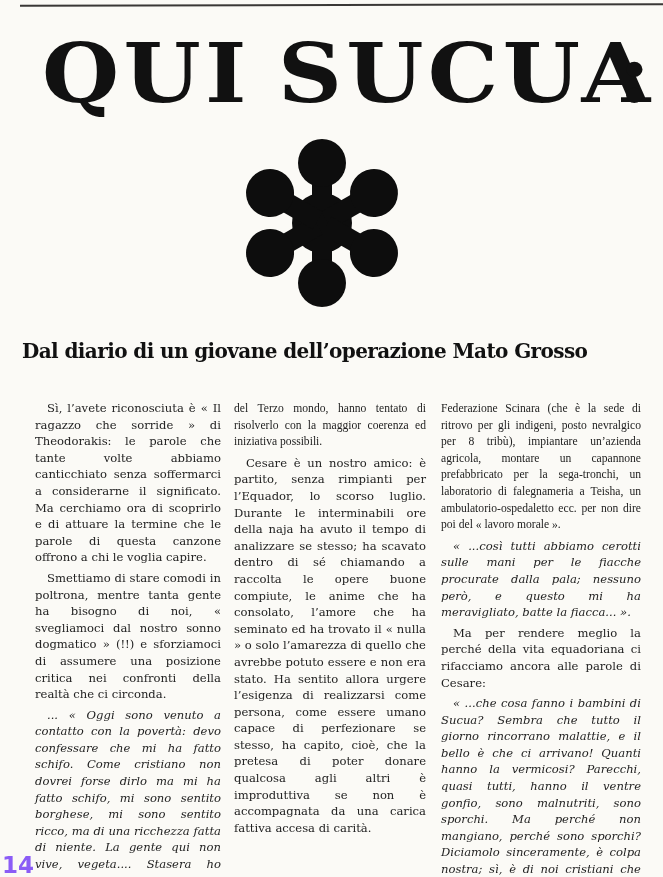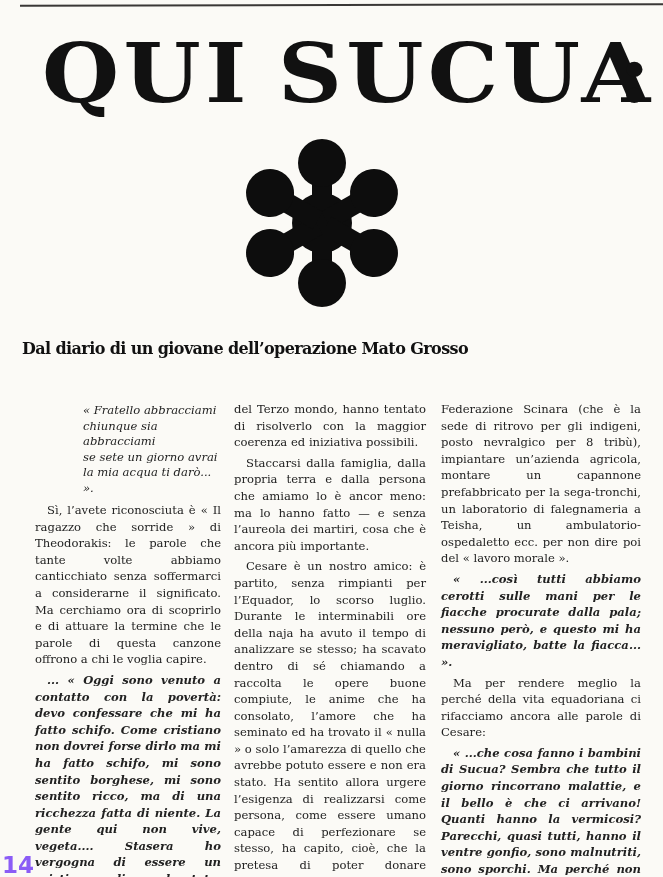--- a/index.html
+++ b/index.html
@@ -1,25 +1,25 @@
 <!DOCTYPE html>
 <html><head>
 <meta charset="utf-8">
 <style>
   html, body { margin:0; padding:0; }
   body { width:663px; height:877px; background:#fbfaf6; position:relative; overflow:hidden; color:#1c1a18; font-family:"DejaVu Serif", serif; }
   .top-rule { position:absolute; left:20px; top:4px; width:643px; height:2px; background:#3a3836; transform:rotate(-0.15deg); }
   .title { position:absolute; left:38px; top:28px; width:640px; height:100px; }
   .title span { position:absolute; font-family:"DejaVu Serif", serif; font-weight:bold; font-size:82px; line-height:90px; color:#111; transform:scaleX(1.08); transform-origin:left top; letter-spacing:4px; }
   .flower { position:absolute; left:240px; top:135px; width:170px; height:175px; }
-  .subtitle { position:absolute; left:22px; top:339px; width:620px; font-family:"DejaVu Serif", serif; font-weight:bold; font-size:16px; color:#111; letter-spacing:-0.6px; white-space:nowrap; }
+  .subtitle { position:absolute; left:22px; top:339px; width:620px; font-family:"DejaVu Serif", serif; font-weight:bold; font-size:20px; color:#111; letter-spacing:-0.6px; white-space:nowrap; }
   .col { position:absolute; top:400px; font-family:"DejaVu Serif", serif; font-size:11.6px; line-height:16.6px; color:#222; text-align:justify; }
   .col p { margin:0 0 4px 0; text-indent:12px; }
-  .col p.q { font-style:italic;font-weight:bold; }
-  .col p.noind { text-indent:0; }
+  .col p.q { font-style:italic; }
+  .col p.noind { text-indent:0;font-family:Liberation Serif, serif; }
   .verse { font-style:italic; margin:3px 0 6px 48px !important; text-indent:0 !important; text-align:left !important; line-height:15.5px; }
   .c1 { left:35px; width:186px; }
   .c2 { left:234px; width:192px; top:401px; }
   .c3 { left:441px; width:200px; top:401px; }
   .page-num { position:absolute; left:2px; top:852px; font-family:"DejaVu Sans", sans-serif; font-size:23px; font-weight:bold; color:#8b5cf6; }
 </style>
 </head>
 <body>
 
 <div class="top-rule"></div>
@@ -56,34 +56,28 @@
     <g transform="rotate(300)">
         <rect x="-10" y="-55" width="20" height="50"></rect>
         <circle cx="0" cy="-60" r="24"></circle>
       </g>
   </g>
 </svg>
 
 <div class="subtitle">Dal diario di un giovane dell’operazione Mato Grosso</div>
 
 <div class="col c1">
-  <p class="verse">
-    <span>« Fratello abbracciami</span><br>
-    <span>chiunque sia abbracciami</span><br>
-    <span>se sete un giorno avrai</span><br>
-    <span>la mia acqua ti darò... ».</span>
-  </p>
   <p>Sì, l’avete riconosciuta è « Il ragazzo che sorride » di Theodorakis: le parole che tante volte abbiamo canticchiato senza soffermarci a considerarne il significato. Ma cerchiamo ora di scoprirlo e di attuare la termine che le parole di questa canzone offrono a chi le voglia capire.</p>
+  <p>Smettiamo di stare comodi in poltrona, mentre tanta gente ha bisogno di noi, « svegliamoci dal nostro sonno dogmatico » (!!) e sforziamoci di assumere una posizione critica nei confronti della realtà che ci circonda.</p>
   <p class="q">... « Oggi sono venuto a contatto con la povertà: devo confessare che mi ha fatto schifo. Come cristiano non dovrei forse dirlo ma mi ha fatto schifo, mi sono sentito borghese, mi sono sentito ricco, ma di una ricchezza fatta di niente. La gente qui non vive, vegeta.... Stasera ho vergogna di essere un cristiano e di esserlo stato, ho vergogna perché non ho mai creduto alla miseria, tutti, troppi ne hanno parlato ed è quindi diventato un ritornello: si fa una smorfia, si mette mano al portafoglio e stop... ».</p>
 
 </div>
 
 <div class="col c2">
   <p class="noind">del Terzo mondo, hanno tentato di risolverlo con la maggior coerenza ed iniziativa possibili.</p>
-  <p>Staccarsi dalla famiglia, dalla propria terra e dalla persona che amiamo lo è ancor meno: ma lo hanno fatto — e senza l’aureola dei martiri, cosa che è ancora più importante.</p>
   <p>Cesare è un nostro amico: è partito, senza rimpianti per l’Equador, lo scorso luglio. Durante le interminabili ore della naja ha avuto il tempo di analizzare se stesso; ha scavato dentro di sé chiamando a raccolta le opere buone compiute, le anime che ha consolato, l’amore che ha seminato ed ha trovato il « nulla » o solo l’amarezza di quello che avrebbe potuto essere e non era stato. Ha sentito allora urgere l’esigenza di realizzarsi come persona, come essere umano capace di perfezionare se stesso, ha capito, cioè, che la pretesa di poter donare qualcosa agli altri è improduttiva se non è accompagnata da una carica fattiva accesa di carità.</p>
 
 </div>
 
 <div class="col c3">
   <p class="noind">Federazione Scinara (che è la sede di ritrovo per gli indigeni, posto nevralgico per 8 tribù), impiantare un’azienda agricola, montare un capannone prefabbricato per la sega-tronchi, un laboratorio di falegnameria a Teisha, un ambulatorio-ospedaletto ecc. per non dire poi del « lavoro morale ».</p>
   <p class="q">« ...così tutti abbiamo cerotti sulle mani per le fiacche procurate dalla pala; nessuno però, e questo mi ha meravigliato, batte la fiacca... ».</p>
   <p>Ma per rendere meglio la perché della vita equadoriana ci rifacciamo ancora alle parole di Cesare:</p>
   <p class="q">« ...che cosa fanno i bambini di Sucua? Sembra che tutto il giorno rincorrano malattie, e il bello è che ci arrivano! Quanti hanno la vermicosi? Parecchi, quasi tutti, hanno il ventre gonfio, sono malnutriti, sono sporchi. Ma perché non mangiano, perché sono sporchi? Diciamolo sinceramente, è colpa nostra; sì, è di noi cristiani che non ci siamo mai preoccupati di questi nostri piccoli fratelli che tutto il giorno guazzano nel fango a piedi nudi, vivono in baracche o in capanne che somigliano a porcili, spesso si vedono in mezzo ai maiali, che diventano i loro compagni di gioco... ».</p>
 </div>

